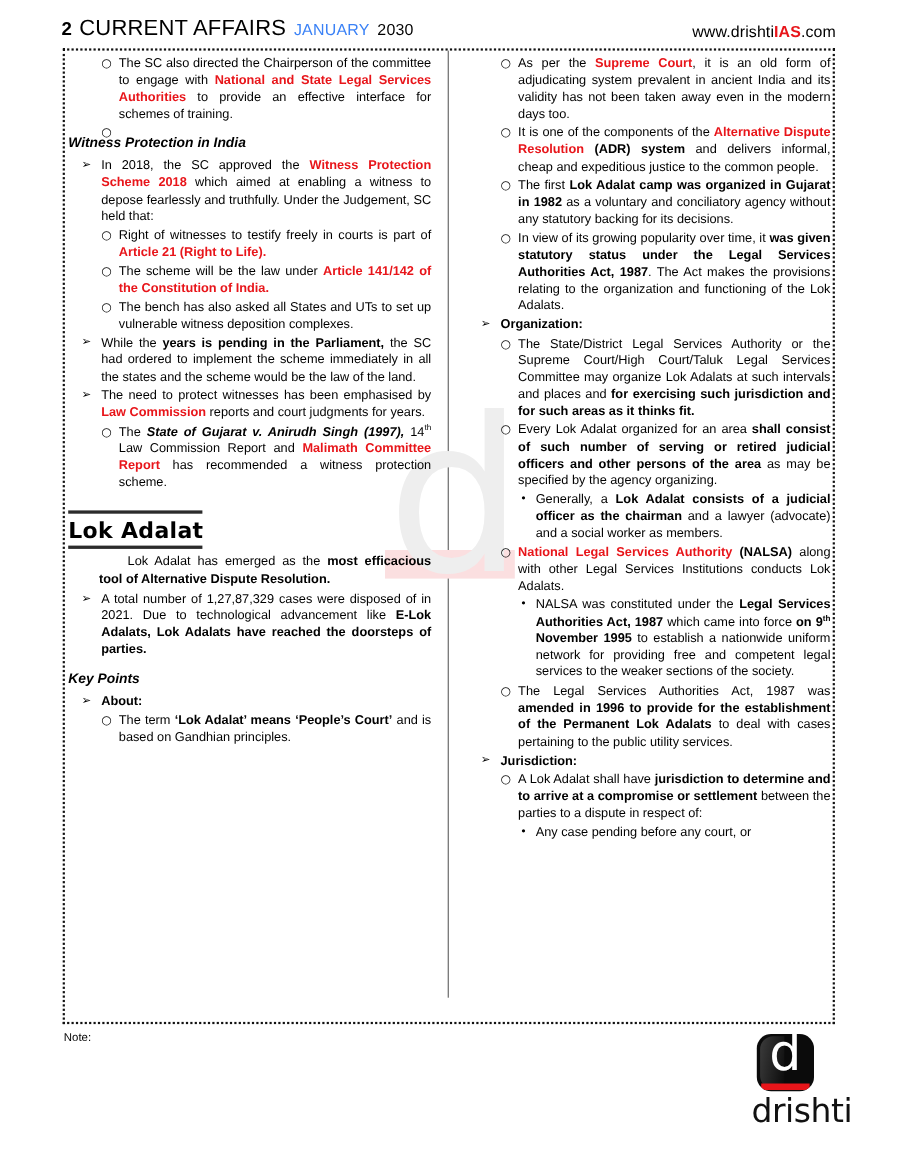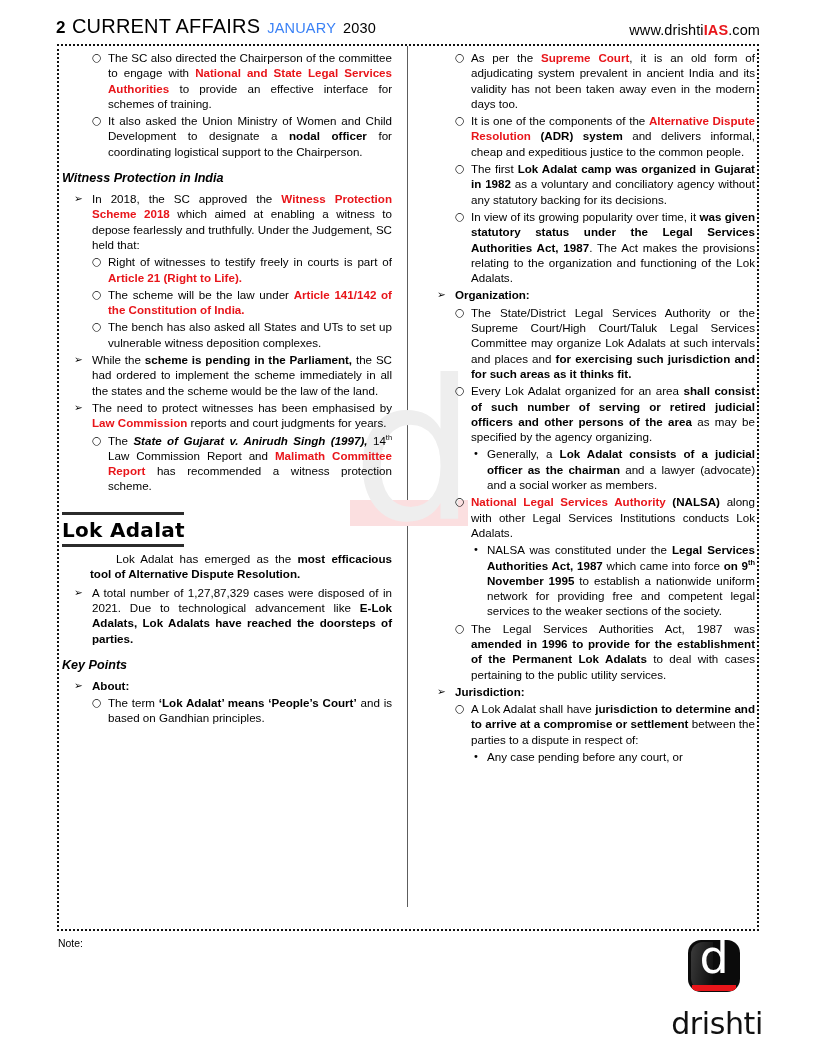--- a/index.html
+++ b/index.html
@@ -130,23 +130,23 @@
   #logo .badge .dletter {
     position:absolute; left:0; top:-13px; width:52px; height:60px;
     color:#ffffff; font-size:46px; line-height:60px; text-align:center;
     font-family:"DejaVu Sans", sans-serif;
   }
   #logo .badge .redbar {
     position:absolute; left:4px; bottom:1px; width:44px; height:6px;
     background:#e8151a; border-radius:0 0 3px 3px;
   }
   #logo .wordmark {
-    position:absolute; left:4px; top:54px; width:94px; text-align:center;
+    position:absolute; left:16px; top:54px; width:94px; text-align:center;
     font-size:30px; line-height:34px; letter-spacing:-0.4px;
-    font-family:"DejaVu Sans", sans-serif; color:#111;margin-top:13px;
+    font-family:"DejaVu Sans", sans-serif; color:#111;
   }
 </style>
 </head>
 <body>
 
 <div id="header">
   <div class="hdr-left">
     <span class="pageno">2</span>
     <span class="hdr-title">CURRENT AFFAIRS</span>
     <span class="hdr-month">JANUARY</span>
@@ -157,27 +157,27 @@
 
 <div id="frame"></div>
 <div id="divider"></div>
 <div id="watermark">
   <div class="wm-band"></div>
   <div class="wm-d">d</div>
 </div>
 
 <div class="col" id="col-left">
     <div class="para lv2"><span class="bul">○</span><span>The SC also directed the Chairperson of the committee to engage with <span class="r">National and State Legal Services Authorities</span> to provide an effective interface for schemes of training.</span></div>
-    <div class="para lv2"><span class="bul">○</span><span>It also asked the Union Ministry of Women and Child Development to designate a <b>nodal officer</b> for coordinating logistical support to the Chairperson.</span></div>
+    <div class="para lv2"><span class="bul">○</span></div>
     <div class="subhead">Witness Protection in India</div>
     <div class="para lv1"><span class="bul">➢</span><span>In 2018, the SC approved the <span class="r">Witness Protection Scheme 2018</span> which aimed at enabling a witness to depose fearlessly and truthfully. Under the Judgement, SC held that:</span></div>
     <div class="para lv2"><span class="bul">○</span><span>Right of witnesses to testify freely in courts is part of <span class="r">Article 21 (Right to Life).</span></span></div>
     <div class="para lv2"><span class="bul">○</span><span>The scheme will be the law under <span class="r">Article 141/142 of the Constitution of India.</span></span></div>
     <div class="para lv2"><span class="bul">○</span><span>The bench has also asked all States and UTs to set up vulnerable witness deposition complexes.</span></div>
-    <div class="para lv1"><span class="bul">➢</span><span>While the <b>scheme is pending in the Parliament,</b> the SC had ordered to implement the scheme immediately in all the states and the scheme would be the law of the land.</span></div>
+    <div class="para lv1"><span class="bul">➢</span><span>While the <b>years is pending in the Parliament,</b> the SC had ordered to implement the scheme immediately in all the states and the scheme would be the law of the land.</span></div>
     <div class="para lv1"><span class="bul">➢</span><span>The need to protect witnesses has been emphasised by <span class="r">Law Commission</span> reports and court judgments for years.</span></div>
     <div class="para lv2"><span class="bul">○</span><span>The <span class="it">State of Gujarat v. Anirudh Singh (1997),</span> 14<sup>th</sup> Law Commission Report and <span class="r">Malimath Committee Report</span> has recommended a witness protection scheme.</span></div>
     <div class="section-title-wrap">
       <div class="section-rule-top"></div>
       <div class="section-title">Lok Adalat</div>
       <div class="section-rule-bot"></div>
     </div>
     <div class="lead">Lok Adalat has emerged as the <b>most efficacious tool of Alternative Dispute Resolution.</b></div>
     <div class="para lv1"><span class="bul">➢</span><span>A total number of 1,27,87,329 cases were disposed of in 2021. Due to technological advancement like <b>E-Lok Adalats, Lok Adalats have reached the doorsteps of parties.</b></span></div>
     <div class="subhead">Key Points</div>

